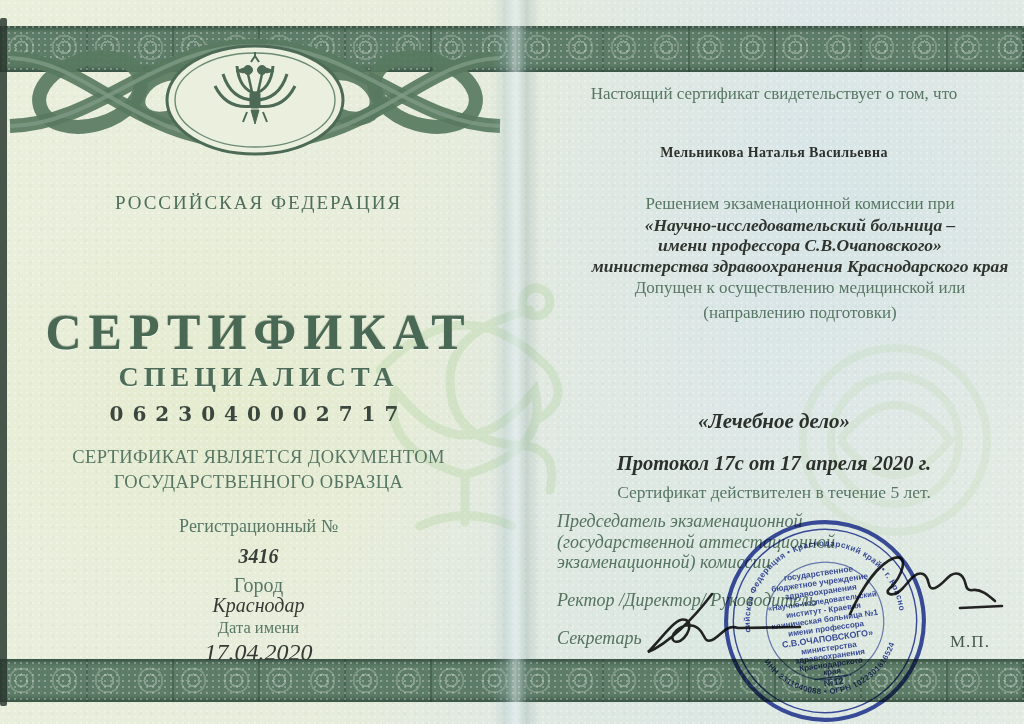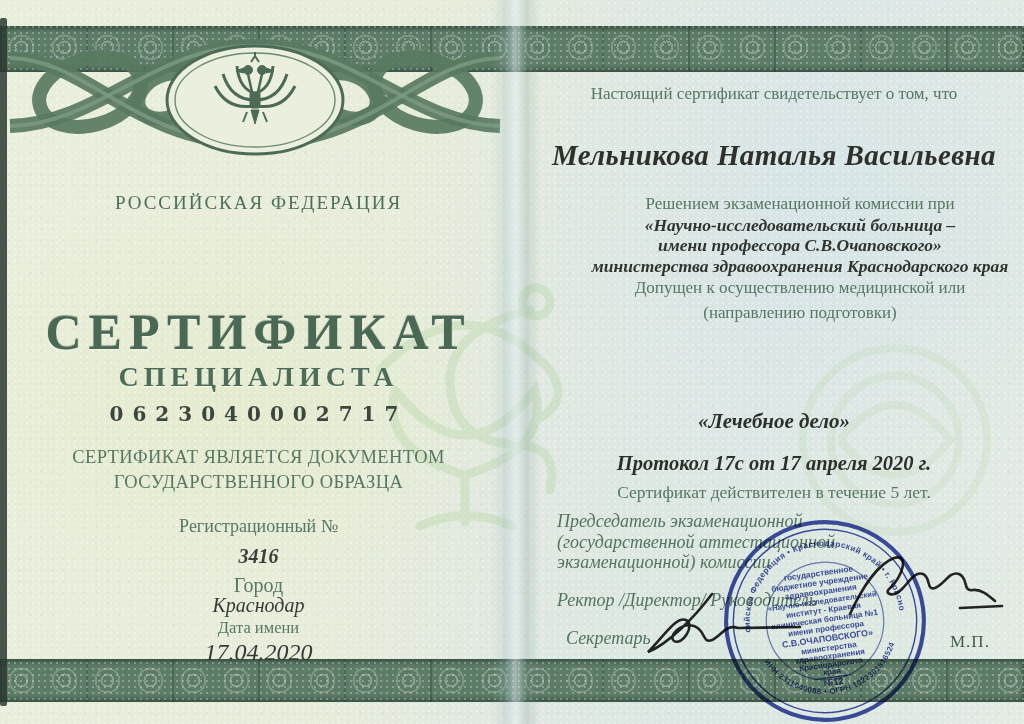--- a/index.html
+++ b/index.html
@@ -38,31 +38,31 @@
   .serial{top:402px;font-size:20px;font-weight:700;letter-spacing:9px;color:#3b463e;font-family:"DejaVu Serif",serif;}
   .stmt1{top:447px;font-size:18.5px;color:#577663;letter-spacing:.4px;}
   .stmt2{top:472px;font-size:18.5px;color:#577663;letter-spacing:.4px;}
   .reg-label{top:516px;font-size:18px;color:#587765;}
   .reg-num{top:545px;font-size:20px;font-style:italic;font-weight:700;color:#383f39;}
   .city-label{top:574px;font-size:20px;color:#587765;}
   .city-value{top:594px;font-size:20px;font-style:italic;color:#343a34;}
   .date-label{top:618px;font-size:16.5px;color:#587765;}
   .date-value{top:639px;font-size:24px;font-style:italic;color:#343a34;}
   .intro{top:84px;font-size:17px;color:#577663;}
-  .holder{top:139px;font-size:29px;font-weight:700;font-style:italic;color:#2e312b;letter-spacing:.4px;}
+  .holder{top:145px;font-size:14px;font-weight:700;color:#2e312b;letter-spacing:.4px;}
   .bodyblock{top:194px;margin-left:26px;}
   .r-line{font-size:17px;line-height:20.5px;color:#577663;}
   .r-line.em{font-style:italic;font-weight:700;color:#2f342e;font-size:17.5px;}
   .r-line.sp{line-height:24.5px;}
   .specialty{top:409px;font-size:21px;font-weight:700;font-style:italic;color:#2c302a;}
   .protocol{top:452px;font-size:20.5px;font-weight:700;font-style:italic;color:#2c302a;}
   .validity{top:482px;font-size:17.5px;color:#577663;}
   .chairman{top:511px;left:22px;width:420px;text-align:left;font-style:italic;font-size:18px;line-height:20.5px;color:#55735f;}
   .rector{top:590px;left:22px;width:420px;text-align:left;font-style:italic;font-size:18px;color:#55735f;}
-  .secretary{top:628px;left:22px;width:200px;text-align:left;font-style:italic;font-size:18px;color:#55735f;margin-left:9px;}
+  .secretary{top:628px;left:22px;width:200px;text-align:left;font-style:italic;font-size:18px;color:#55735f;}
   .mp{position:absolute;left:950px;top:632px;font-size:17px;color:#45594c;letter-spacing:1px;}
   .watermark{position:absolute;pointer-events:none;}
   .stamp{position:absolute;left:722px;top:518px;width:206px;height:206px;transform:rotate(-8deg);
     mix-blend-mode:multiply;opacity:.9;}
   .sig{position:absolute;left:0;top:0;pointer-events:none;mix-blend-mode:multiply;}
 </style>
 </head>
 <body>
 
 <div class="cert">

